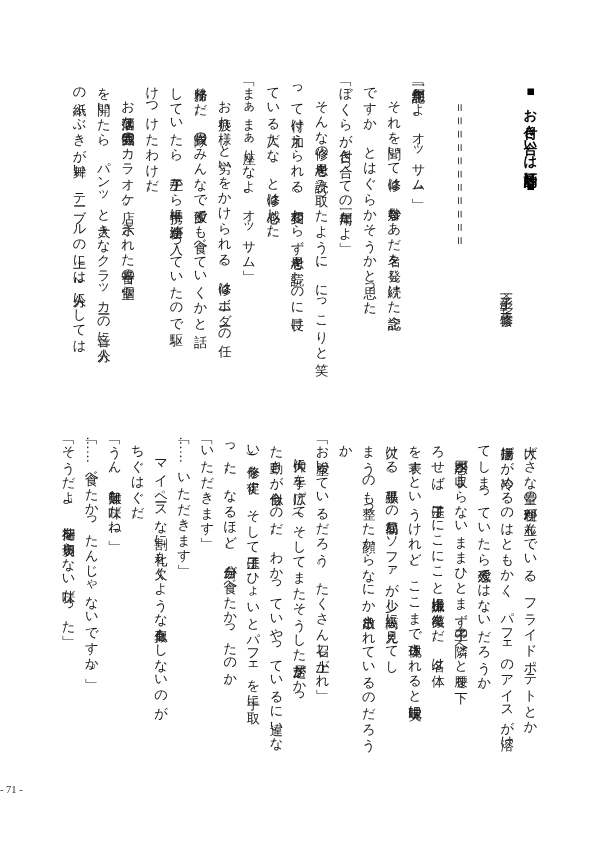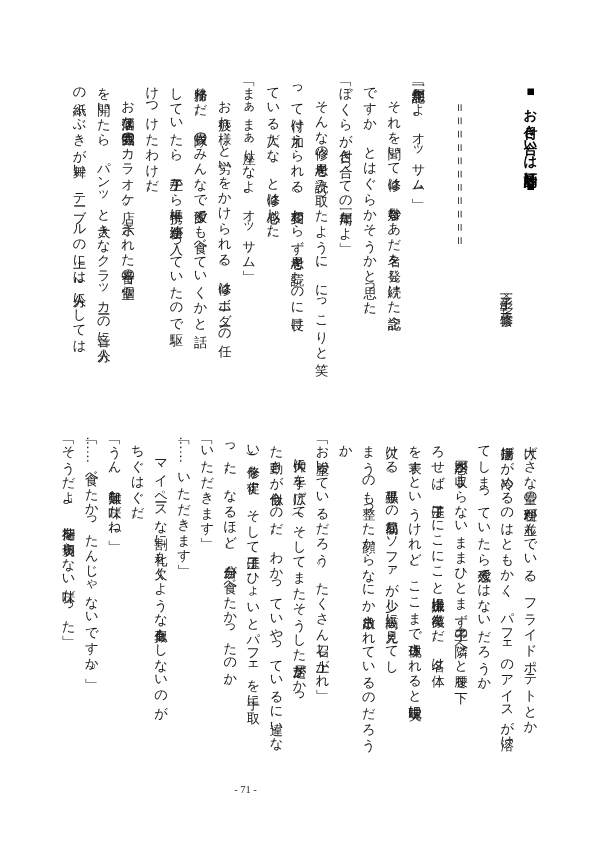--- a/index.html
+++ b/index.html
@@ -43,21 +43,21 @@
     line-height:24.2px;
   }
   .tier-bottom {
     right:58px; top:436px;
     height:322px;
     line-height:23.1px;
   }
   .page-number {
     position:absolute;
     left:0; top:784px; width:491px;
-    text-align:center;
+    text-align:left;
     font-size:10.5px;
     color:#2e2e2e;
     font-family:"Liberation Serif","DejaVu Serif",serif;
   }
 </style>
 </head>
 <body>
 
 <div class="page">
 

